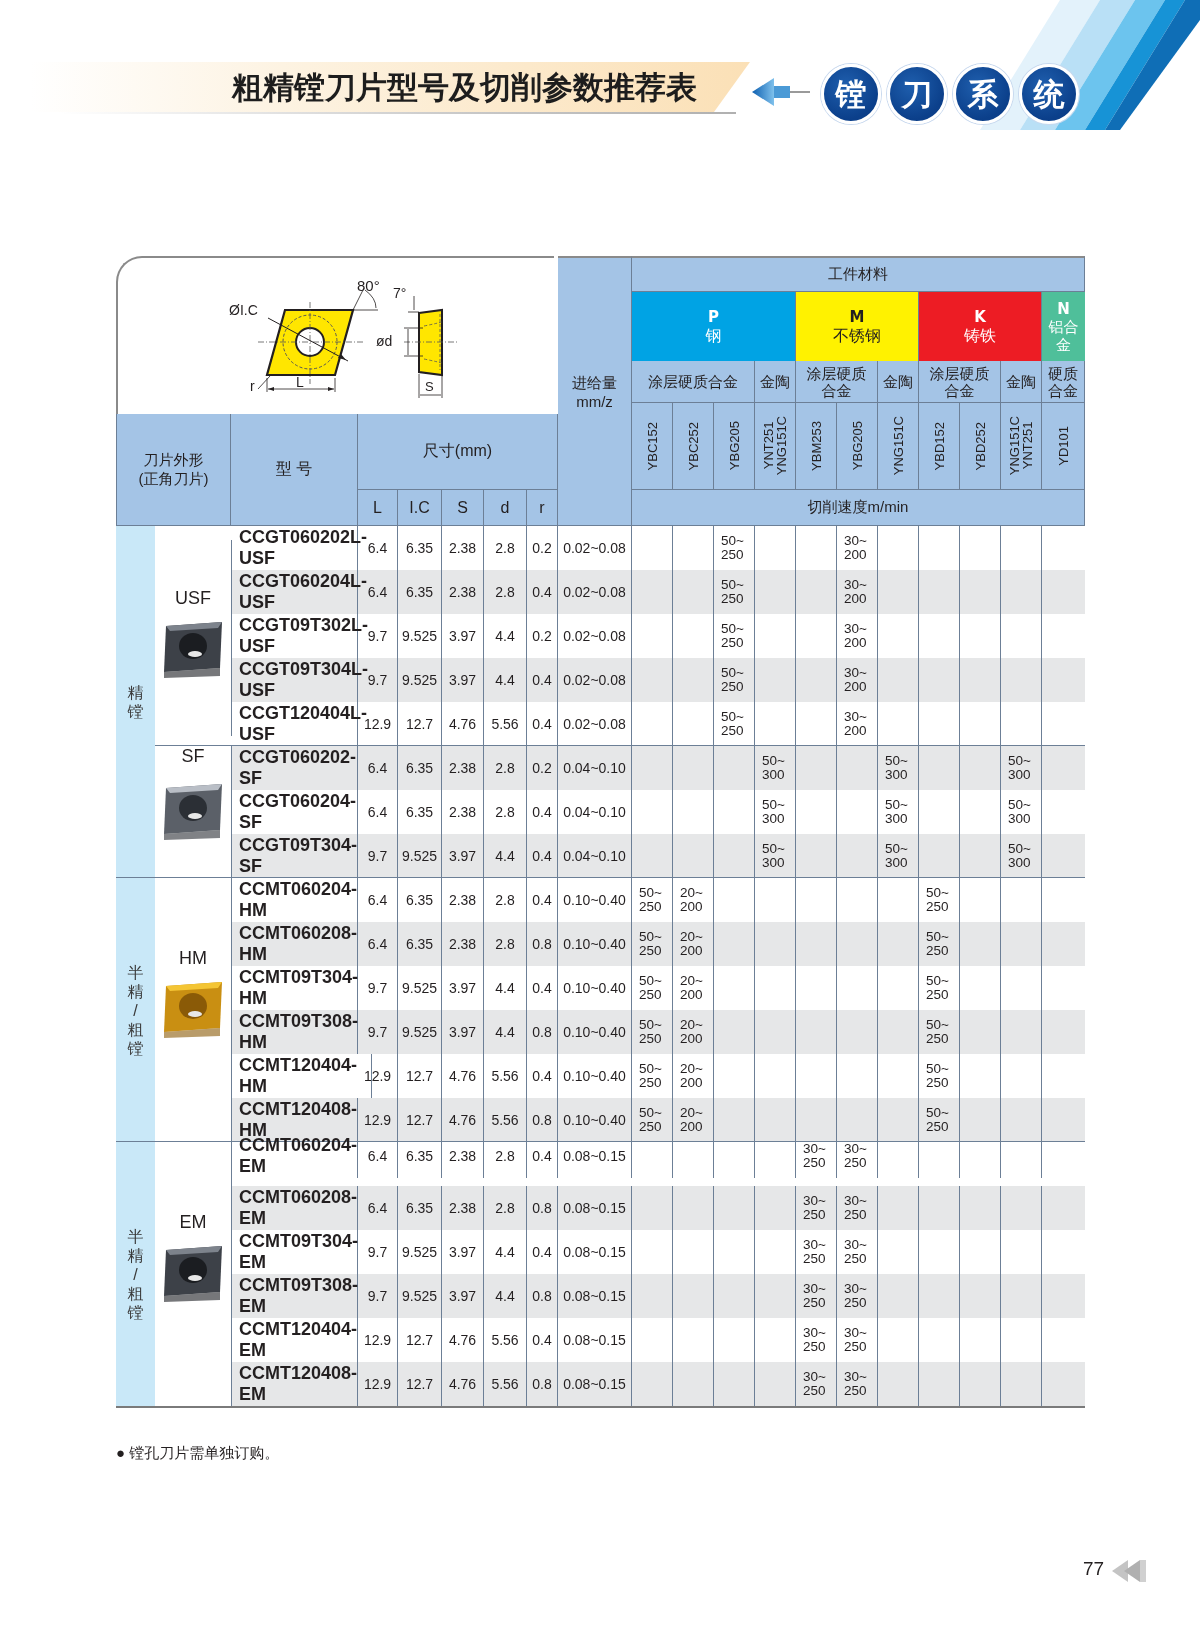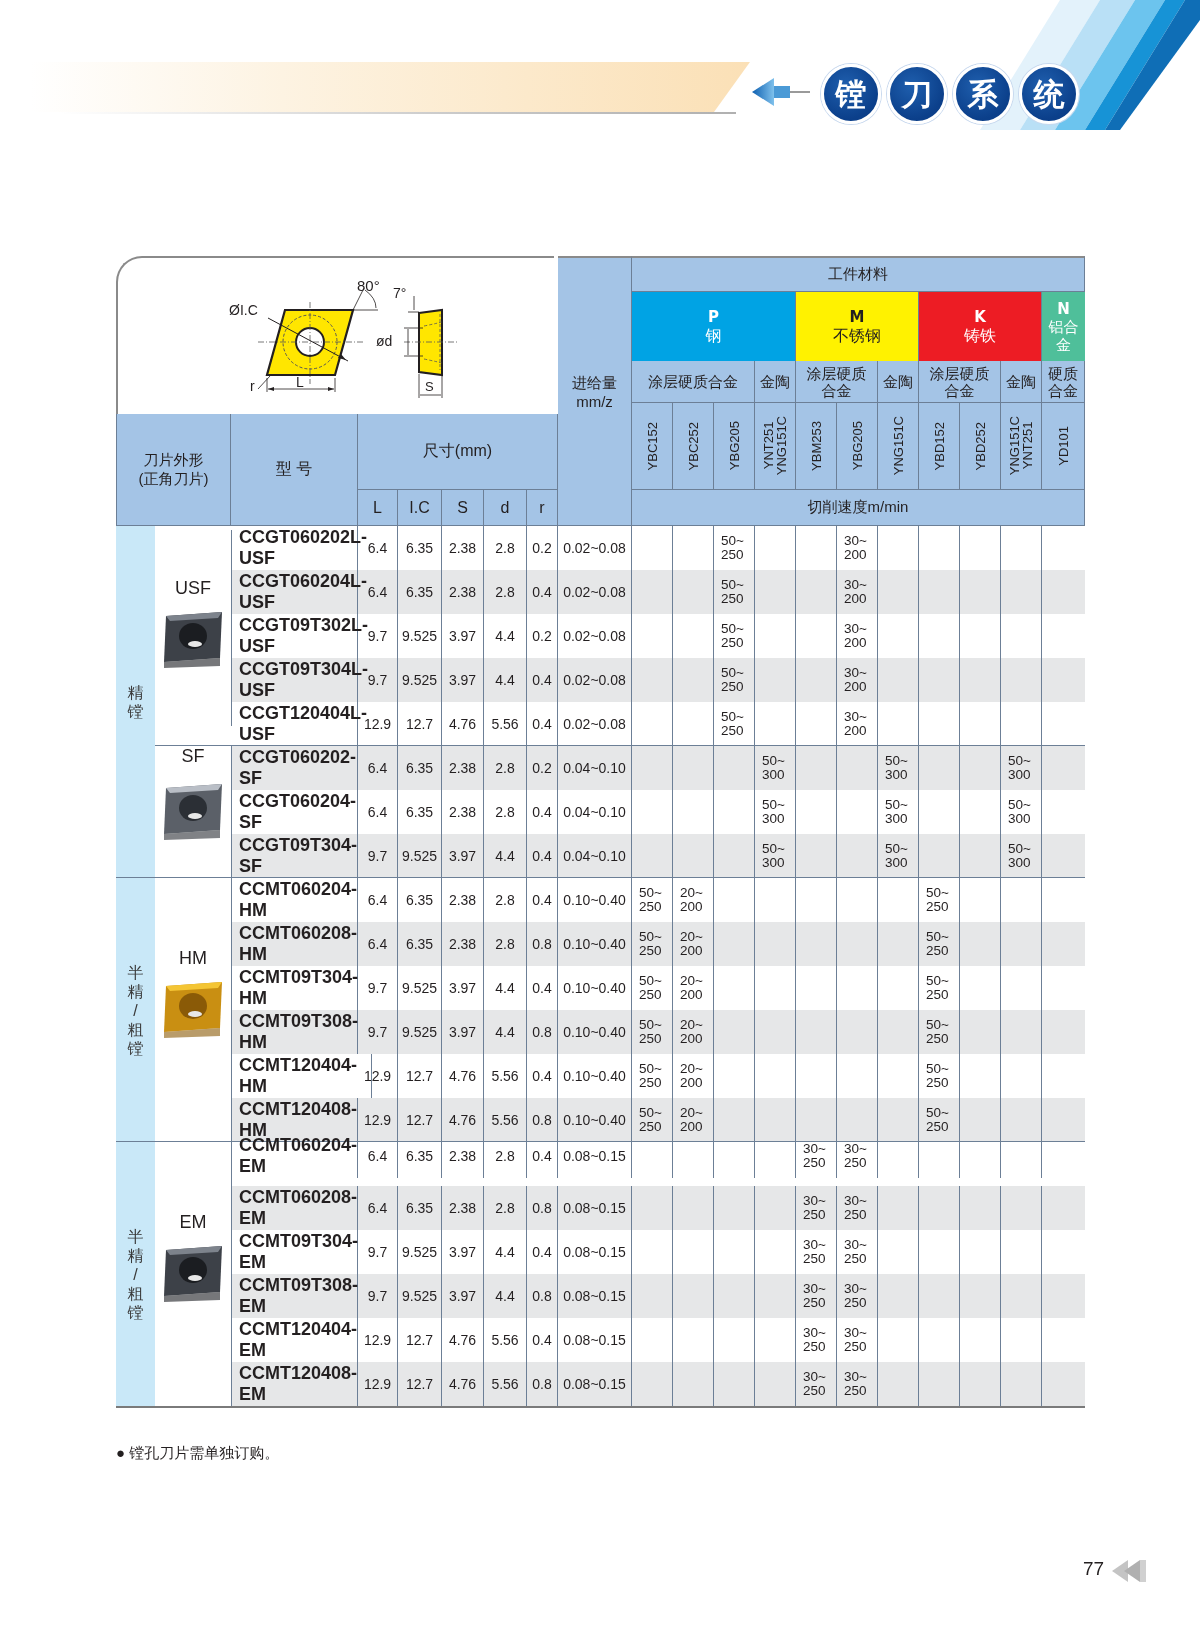--- a/index.html
+++ b/index.html
@@ -65,20 +65,21 @@
 <div class="banner">
   <svg class="stripes" viewBox="0 0 340 130" width="340" height="130">
     <polygon points="120,130 200,0 240,0 160,130" fill="#e3f2fb"></polygon>
     <polygon points="160,130 240,0 275,0 195,130" fill="#b9e0f6"></polygon>
     <polygon points="195,130 275,0 305,0 225,130" fill="#6cc4ee"></polygon>
     <polygon points="225,130 305,0 325,0 245,130" fill="#1793d6"></polygon>
     <polygon points="245,130 325,0 340,0 340,20 260,130" fill="#0f6eb6"></polygon>
   </svg>
   <div class="title-strip"></div>
   <div class="title-line"></div>
+  <div class="page-title">粗精镗刀片型号及切削参数推荐表</div>
   <svg class="arrow-icon" viewBox="0 0 58 32">
     <defs>
         <linearGradient id="ag" x1="0" x2="1">
           <stop offset="0" stop-color="#0d5fb0"></stop>
           <stop offset="1" stop-color="#7fc1ec"></stop>
         </linearGradient>
       </defs>
     <polygon points="0,16 22,2 22,30" fill="url(#ag)"></polygon>
     <rect x="22" y="10" width="16" height="12" fill="#4b9ad6"></rect>
     <rect x="38" y="15" width="20" height="2" fill="#9a9a9a"></rect>
@@ -315,21 +316,21 @@
         <div class="d speed" style="left: 524px; width: 41px; white-space: pre;"></div>
         <div class="d speed" style="left: 565px; width: 41px; white-space: pre;"></div>
         <div class="d speed" style="left: 606px; width: 41px; white-space: pre;">30~
 200</div>
         <div class="d speed" style="left: 647px; width: 41px; white-space: pre;"></div>
         <div class="d speed" style="left: 688px; width: 41px; white-space: pre;"></div>
         <div class="d speed" style="left: 729px; width: 41px; white-space: pre;"></div>
         <div class="d speed" style="left: 770px; width: 41px; white-space: pre;"></div>
         <div class="d speed last" style="left: 811px; width: 43px; white-space: pre;"></div>
       </div>
-      <div class="img-col" style="top: 274px; height: 196px;">
+      <div class="img-col" style="top: 284px; height: 196px;">
         <div class="series-label" style="top: 48px;">USF</div>
         <svg class="insert" viewBox="0 0 62 62" style="top:78px">
         <polygon points="4,8 60,4 58,50 2,54" fill="#3d4148"></polygon>
         <polygon points="4,8 60,4 56,10 8,13" fill="#7d838c"></polygon>
         <ellipse cx="31" cy="28" rx="14" ry="13" fill="#1b1d21"></ellipse>
         <ellipse cx="33" cy="36" rx="7" ry="3" fill="#e8e8e8"></ellipse>
         <polygon points="2,54 58,50 58,58 2,60" fill="#1b1d21" opacity="0.6"></polygon>
       </svg>
       </div>
       <div class="row alt" style="top: 490px;">

